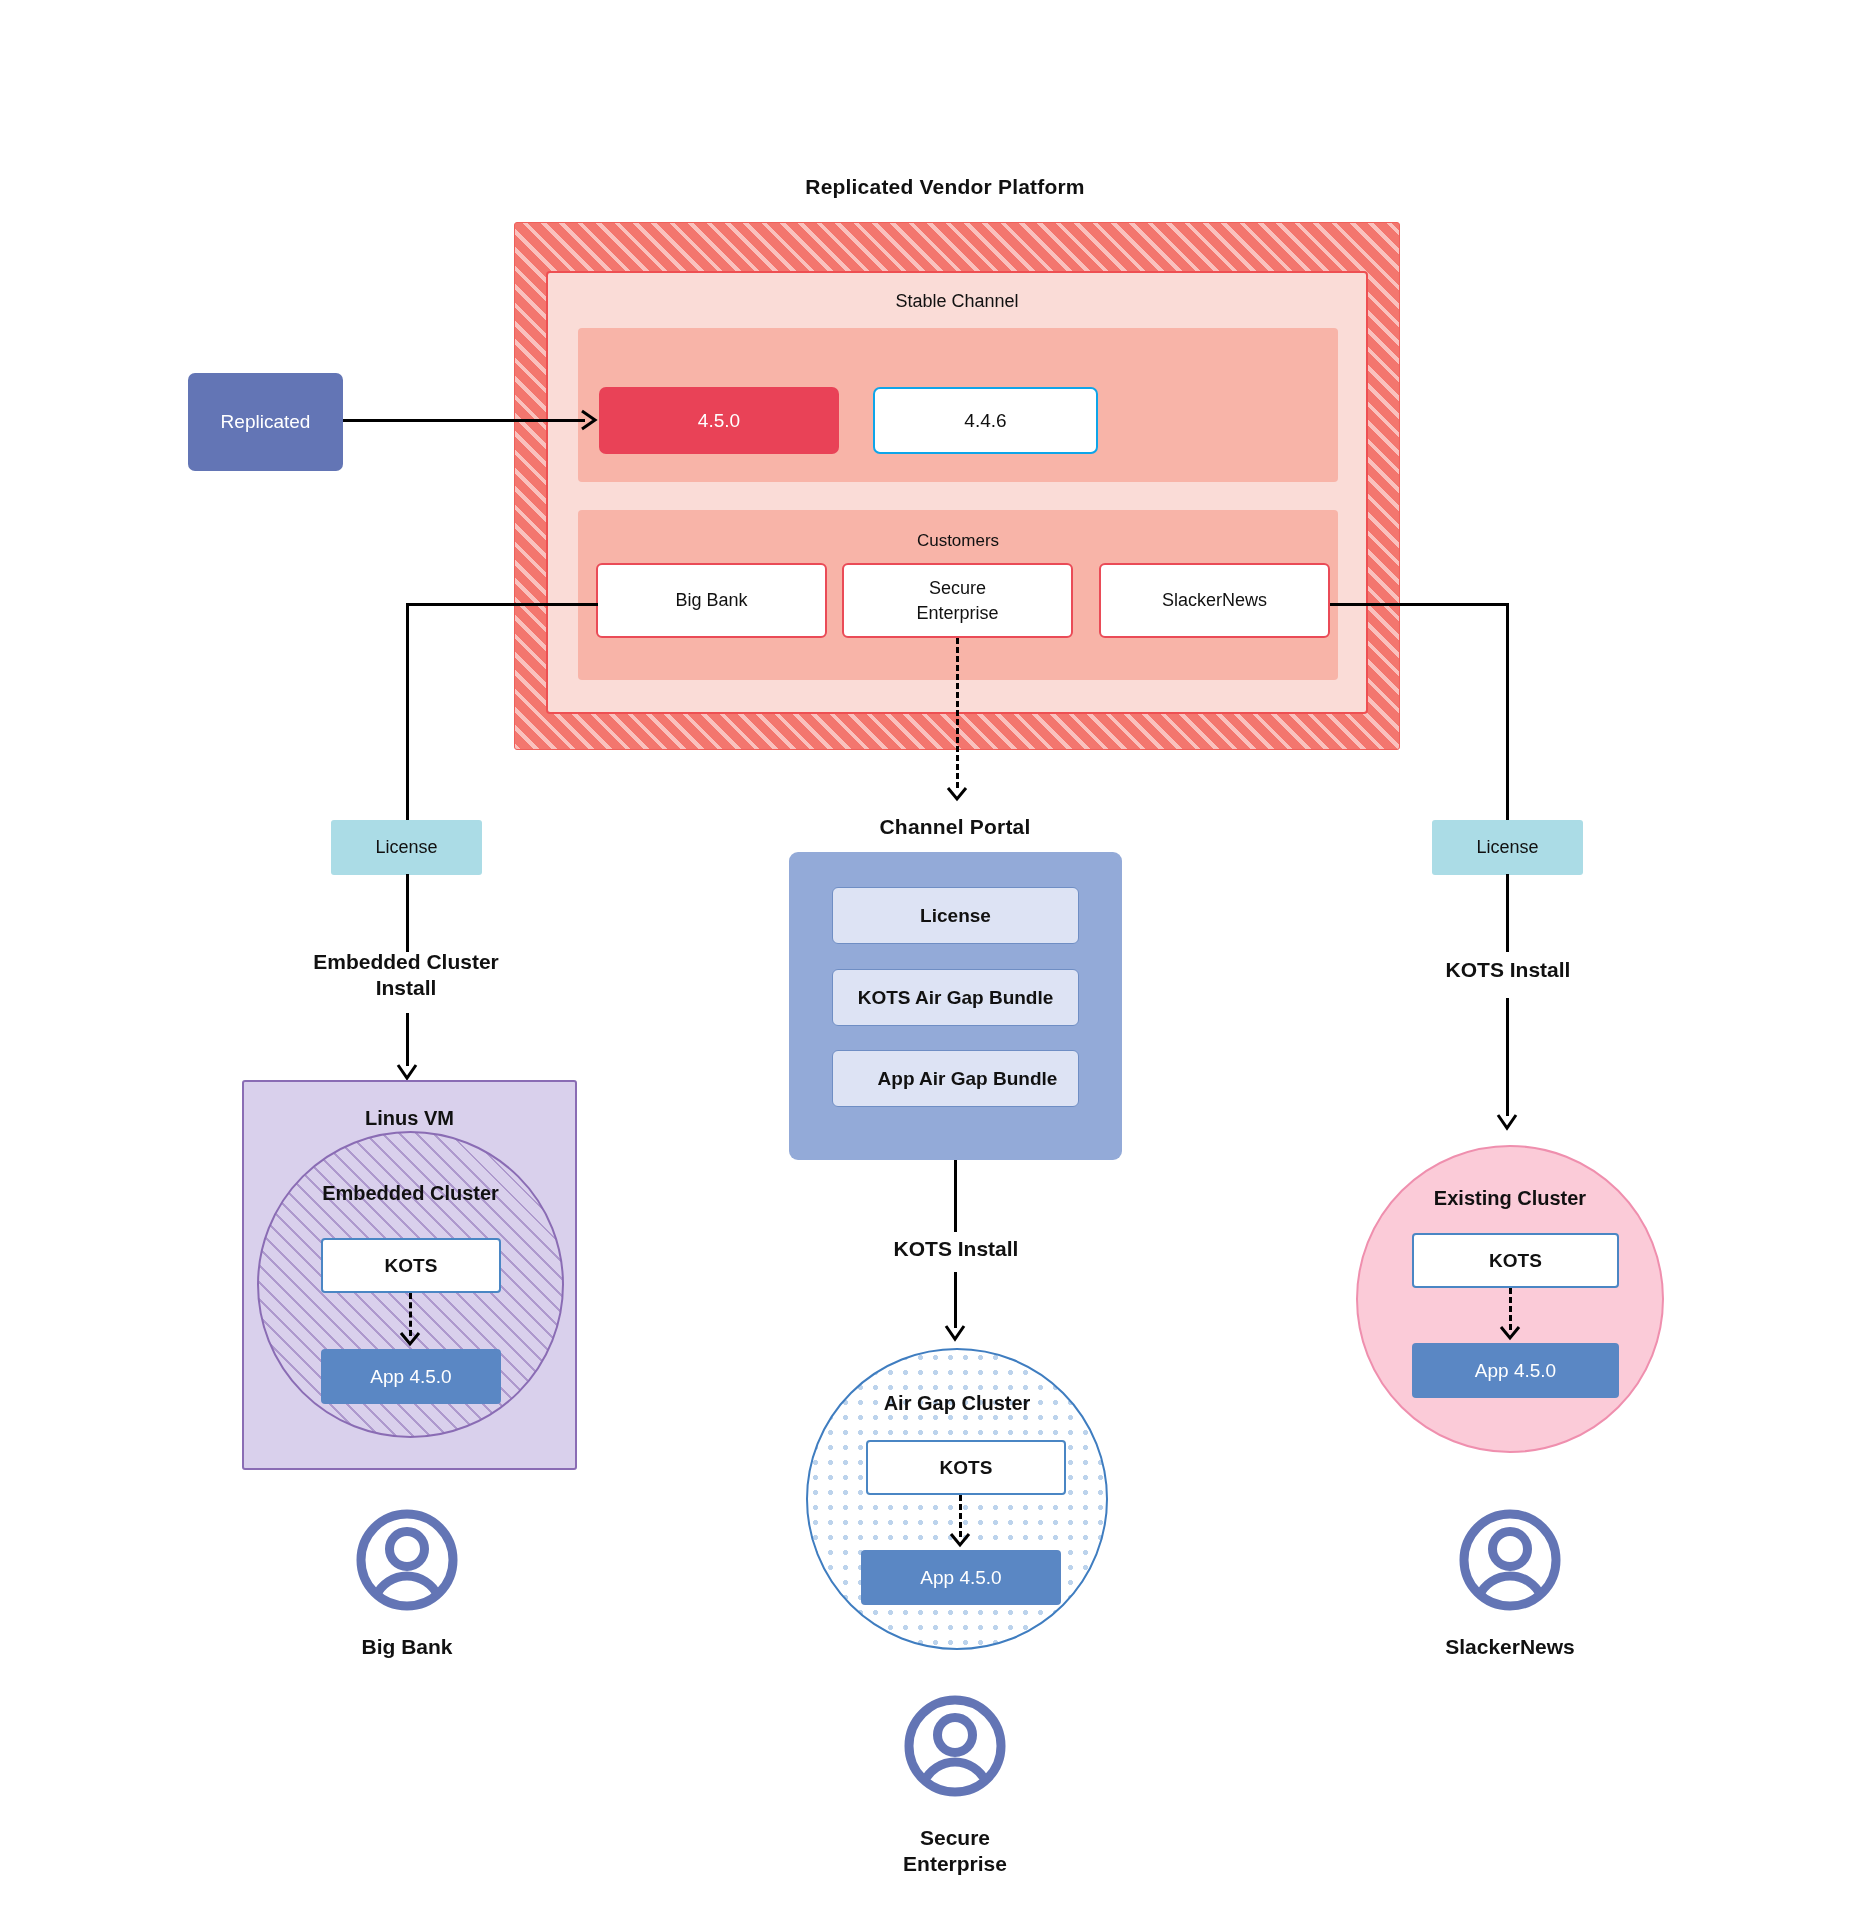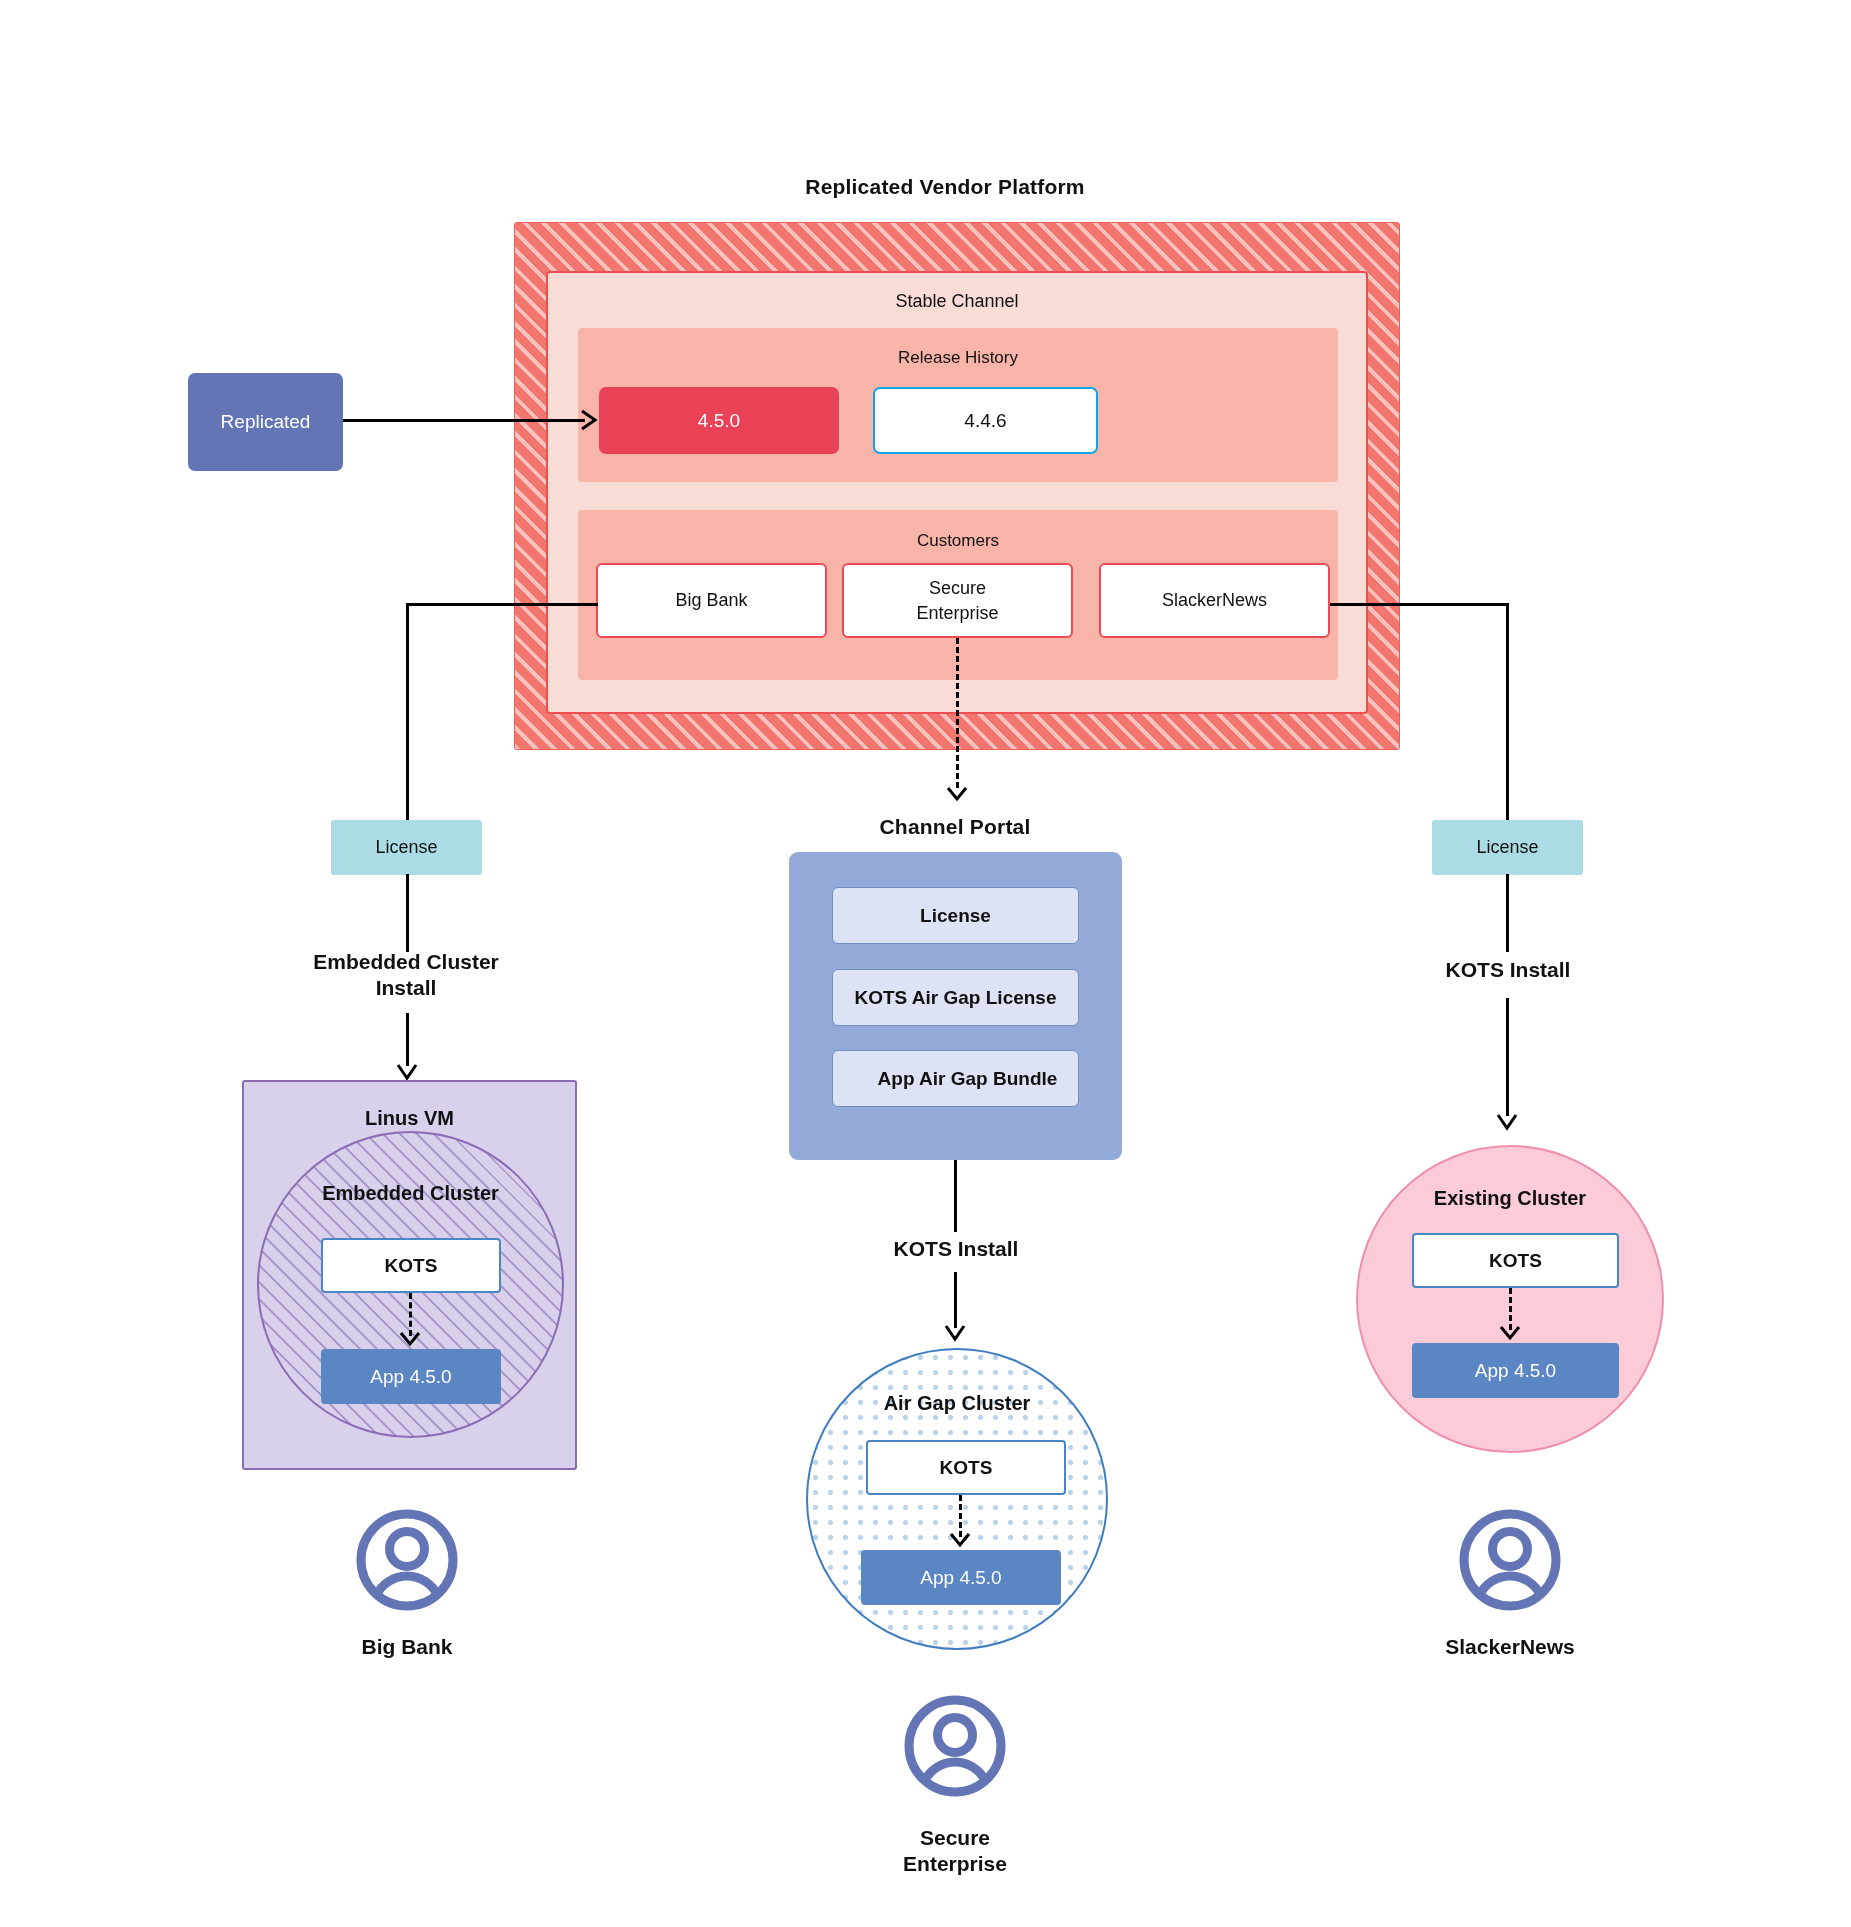--- a/index.html
+++ b/index.html
@@ -94,21 +94,20 @@
 <div id="stage">
 
   <div class="abs ctr title-lg" style="left:502px;top:170px;width:886px;height:34px;">Replicated Vendor Platform</div>
 
   <div class="abs hatch-red" style="left:514px;top:222px;width:886px;height:528px;"></div>
 
   <div class="abs chan-box" style="left:546px;top:271px;width:822px;height:443px;"></div>
   <div class="abs ctr title-md" style="left:546px;top:288px;width:822px;height:26px;">Stable Channel</div>
 
   <div class="abs rel-box" style="left:578px;top:328px;width:760px;height:154px;"></div>
-  <div class="abs ctr title-sm" style="left:578px;top:346px;width:760px;height:24px;">Release History</div>
 
   <div class="abs ctr rel-active" style="left:599px;top:387px;width:240px;height:67px;">4.5.0</div>
   <div class="abs ctr rel-idle" style="left:857px;top:387px;width:225px;height:67px;">4.4.6</div>
 
   <div class="abs cust-box" style="left:578px;top:510px;width:760px;height:170px;"></div>
   <div class="abs ctr title-sm" style="left:578px;top:529px;width:760px;height:24px;">Customers</div>
 
   <div class="abs ctr cust-card" style="left:596px;top:563px;width:231px;height:75px;">
     <span>Big Bank</span>
   </div>
@@ -171,21 +170,21 @@
       <path d="M21 88 A34 34 0 0 1 83 88" fill="none" stroke="#6375b5" stroke-width="9"></path>
     </svg>
   </div>
   <div class="abs ctr lbl-bold" style="left:247px;top:1632px;width:320px;height:30px;">Big Bank</div>
 
   <div class="abs ctr title-lg" style="left:790px;top:812px;width:330px;height:30px;">Channel  Portal</div>
 
   <div class="abs portal-box" style="left:789px;top:852px;width:333px;height:308px;"></div>
 
   <div class="abs ctr portal-item" style="left:832px;top:887px;width:247px;height:57px;">License</div>
-  <div class="abs ctr portal-item" style="left:832px;top:969px;width:247px;height:57px;">KOTS Air Gap License</div>
+  <div class="abs ctr portal-item" style="left:832px;top:969px;width:247px;height:57px;">KOTS Air Gap Bundle</div>
   <div class="abs ctr portal-item" style="left:832px;top:1050px;width:247px;height:57px;padding-left:24px;">App Air Gap Bundle</div>
 
   <div class="abs line-v" style="left:954px;top:1160px;height:72px;"></div>
   <div class="abs ctr lbl-bold" style="left:796px;top:1234px;width:320px;height:30px;">KOTS Install</div>
   <div class="abs line-v" style="left:954px;top:1272px;height:56px;"></div>
   <svg class="arrow" style="left:942px;top:1323px;" width="26" height="22" viewBox="0 0 26 22">
     <path d="M4 3 L13 16 L22 3" fill="none" stroke="#000" stroke-width="3"></path>
   </svg>
 
   <div class="abs airgap-circle" style="left:806px;top:1348px;width:302px;height:302px;"></div>

